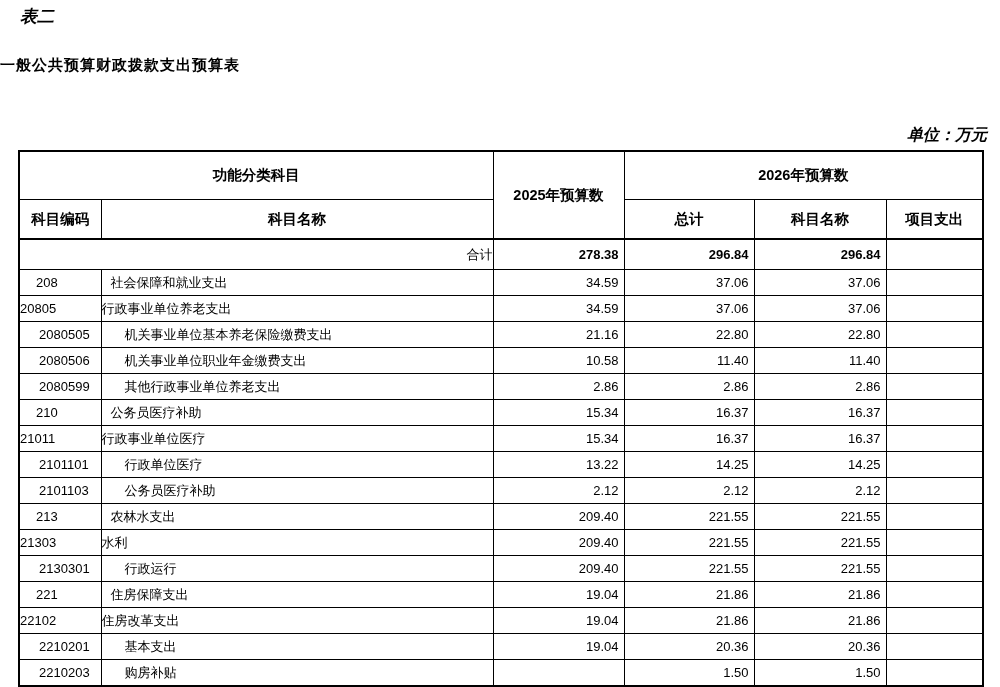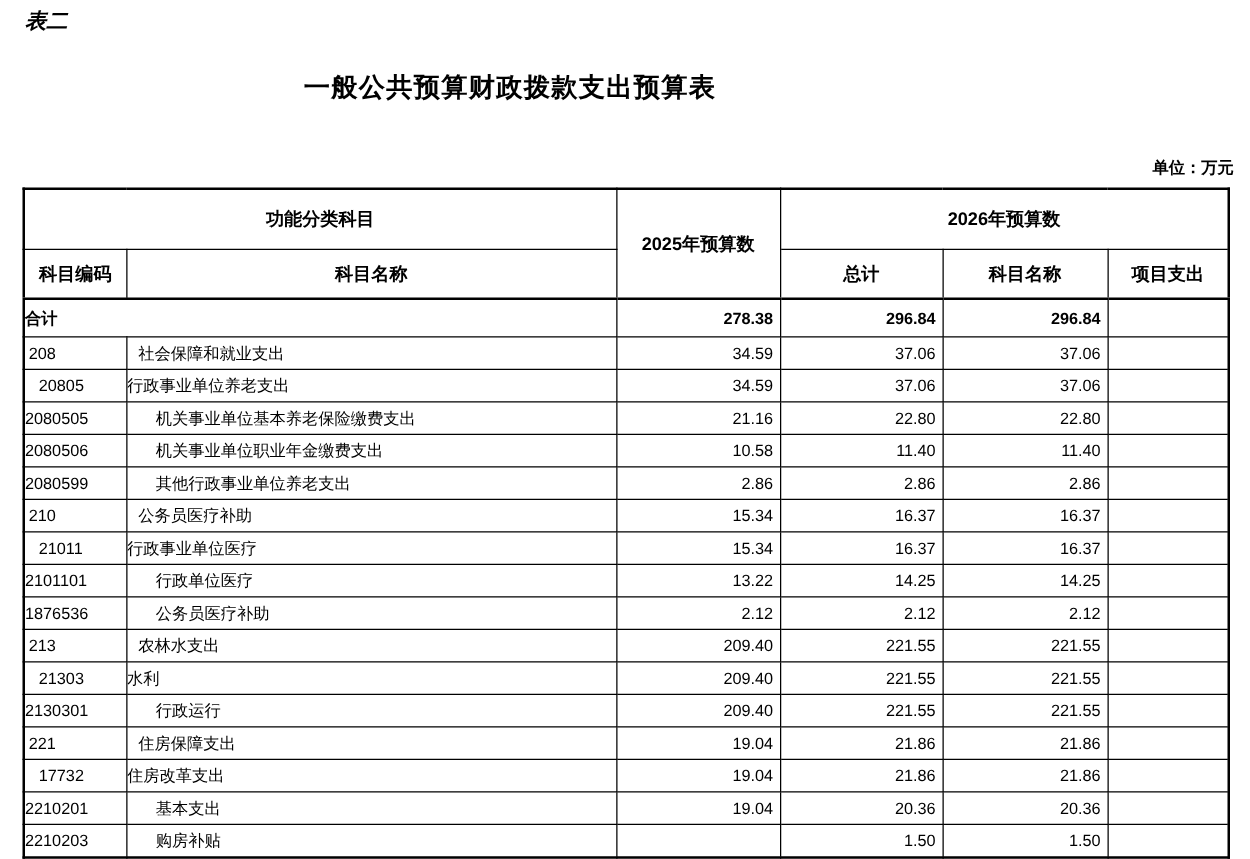--- a/index.html
+++ b/index.html
@@ -23,30 +23,31 @@
     font-style: italic;
     font-family: "Liberation Serif", "DejaVu Serif", serif;
     font-weight: bold;
   }
   .page-title {
     position: absolute;
     left: 0;
     top: 56px;
     width: 816px;
     margin: 0;
-    text-align: center;
-    font-size: 21px;
+    text-align: left;
+    font-size: 15px;
     font-weight: bold;
     letter-spacing: 1px;
   }
   .unit-note {
     position: absolute;
     right: 13px;
     top: 125px;
-    font-size: 13px;
+    font-size: 16px;
+    font-style: italic;
     font-family: "Liberation Serif", "DejaVu Serif", serif;
     font-weight: bold;
   }
   table.budget-table {
     position: absolute;
     left: 18px;
     top: 150px;
     width: 964px;
     border-collapse: collapse;
     table-layout: fixed;
@@ -69,33 +70,33 @@
   .budget-table thead tr.hrow2 th { height: 38px; }
   .budget-table tbody td {
     height: 25px;
     font-size: 13px;
   }
   .budget-table tr.total-row td {
     height: 29px;
     border-top: 2px solid #000000;
   }
   .total-label {
-    text-align: left;
-    font-weight: bold;
+    text-align: right;
+    font-weight: normal;
     font-size: 14px;
   }
   td.num {
     text-align: right;
     padding-right: 5px;
   }
   td.bold { font-weight: bold; }
   td.code { text-align: left; }
-  td.code.lvl1 { padding-left: 3px; }
-  td.code.lvl2 { padding-left: 11px; }
-  td.code.lvl3 { }
+  td.code.lvl1 { padding-left: 16px; }
+  td.code.lvl2 { }
+  td.code.lvl3 { padding-left: 19px; }
   td.name { text-align: left; }
   td.name.lvl1 { padding-left: 9px; }
   td.name.lvl2 { }
   td.name.lvl3 { padding-left: 23px; }
 </style>
 </head>
 <body>
 
 <div class="table-label">表二</div>
 
@@ -193,21 +194,21 @@
       </tr>
       <tr>
         <td class="code lvl3">2101101</td>
         <td class="name lvl3">行政单位医疗</td>
         <td class="num">13.22</td>
         <td class="num">14.25</td>
         <td class="num">14.25</td>
         <td class="num"></td>
       </tr>
       <tr>
-        <td class="code lvl3">1876536</td>
+        <td class="code lvl3">2101103</td>
         <td class="name lvl3">公务员医疗补助</td>
         <td class="num">2.12</td>
         <td class="num">2.12</td>
         <td class="num">2.12</td>
         <td class="num"></td>
       </tr>
       <tr>
         <td class="code lvl1">213</td>
         <td class="name lvl1">农林水支出</td>
         <td class="num">209.40</td>
@@ -233,21 +234,21 @@
       </tr>
       <tr>
         <td class="code lvl1">221</td>
         <td class="name lvl1">住房保障支出</td>
         <td class="num">19.04</td>
         <td class="num">21.86</td>
         <td class="num">21.86</td>
         <td class="num"></td>
       </tr>
       <tr>
-        <td class="code lvl2">17732</td>
+        <td class="code lvl2">22102</td>
         <td class="name lvl2">住房改革支出</td>
         <td class="num">19.04</td>
         <td class="num">21.86</td>
         <td class="num">21.86</td>
         <td class="num"></td>
       </tr>
       <tr>
         <td class="code lvl3">2210201</td>
         <td class="name lvl3">基本支出</td>
         <td class="num">19.04</td>

